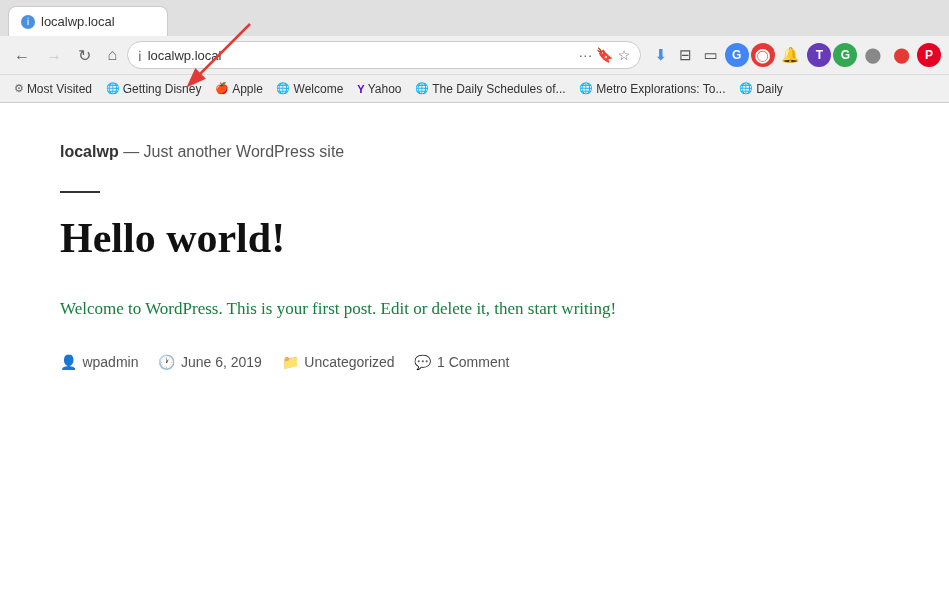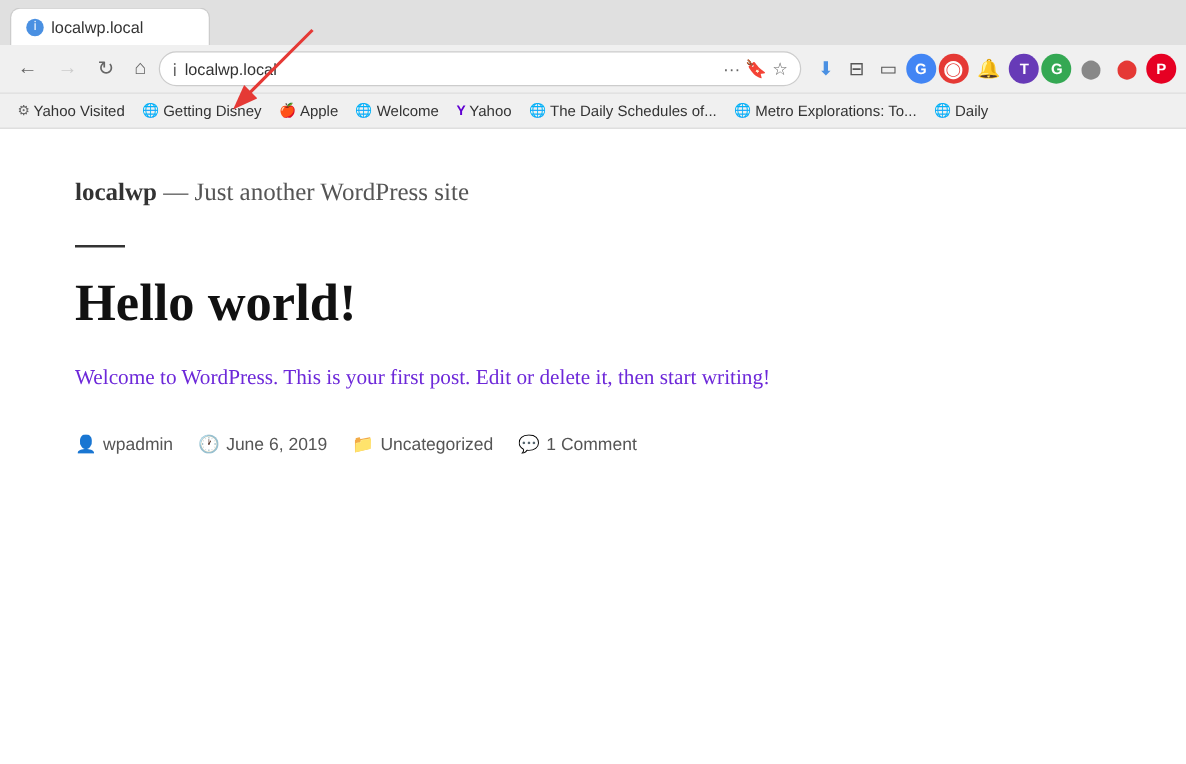--- a/index.html
+++ b/index.html
@@ -112,44 +112,44 @@
 
     
     .page-content {
       background: white;
       height: calc(611px - 36px - 38px - 28px);
       overflow-y: auto;
       padding: 40px 60px;
       font-family: Georgia, 'Times New Roman', serif;
     }
     .site-title {
-      font-size: 20px;
-      color: #333;
-      font-family: Liberation Serif, serif;
+      font-size: 16px;
+      color: #333;
+      font-family: Liberation Sans, sans-serif;
       margin-bottom: 30px;
     }
     .site-title strong { font-weight: bold; }
     .site-title .tagline { font-weight: normal; color: #555; }
     .post-divider {
       width: 40px;
       height: 2px;
       background: #333;
       margin-bottom: 20px;
     }
     .post-title {
       font-size: 42px;
       font-weight: 900;
       color: #111;
       font-family: Georgia, serif;
-      margin-bottom: 20px;
+      margin-bottom: 32px;
       line-height: 1.2;
     }
     .post-body {
       font-size: 17px;
-      color: #6d28d9;
+      color: #15803d;
       line-height: 1.7;
       font-family: Georgia, serif;
       max-width: 660px;
       margin-bottom: 30px;
     }
     .post-meta {
       display: flex;
       align-items: center;
       gap: 20px;
       font-size: 14px;
@@ -212,21 +212,21 @@
       <div class="profile-btn" style="background:#34a853;">G</div>
       <button class="toolbar-icon-btn" style="color:#888;">⬤</button>
       <button class="toolbar-icon-btn" style="color:#e53935;">⬤</button>
       <div class="profile-btn" style="background:#e60023;">P</div>
     </div>
   </div>
 
   <div class="bookmarks-bar">
     <div class="bookmark-item">
       <span class="bookmark-icon">⚙</span>
-      <span>Yahoo Visited</span>
+      <span>Most Visited</span>
     </div>
     <div class="bookmark-item">
       <span class="bookmark-icon">🌐</span>
       <span>Getting Disney</span>
     </div>
     <div class="bookmark-item">
       <span class="bookmark-icon">🍎</span>
       <span>Apple</span>
     </div>
     <div class="bookmark-item">

